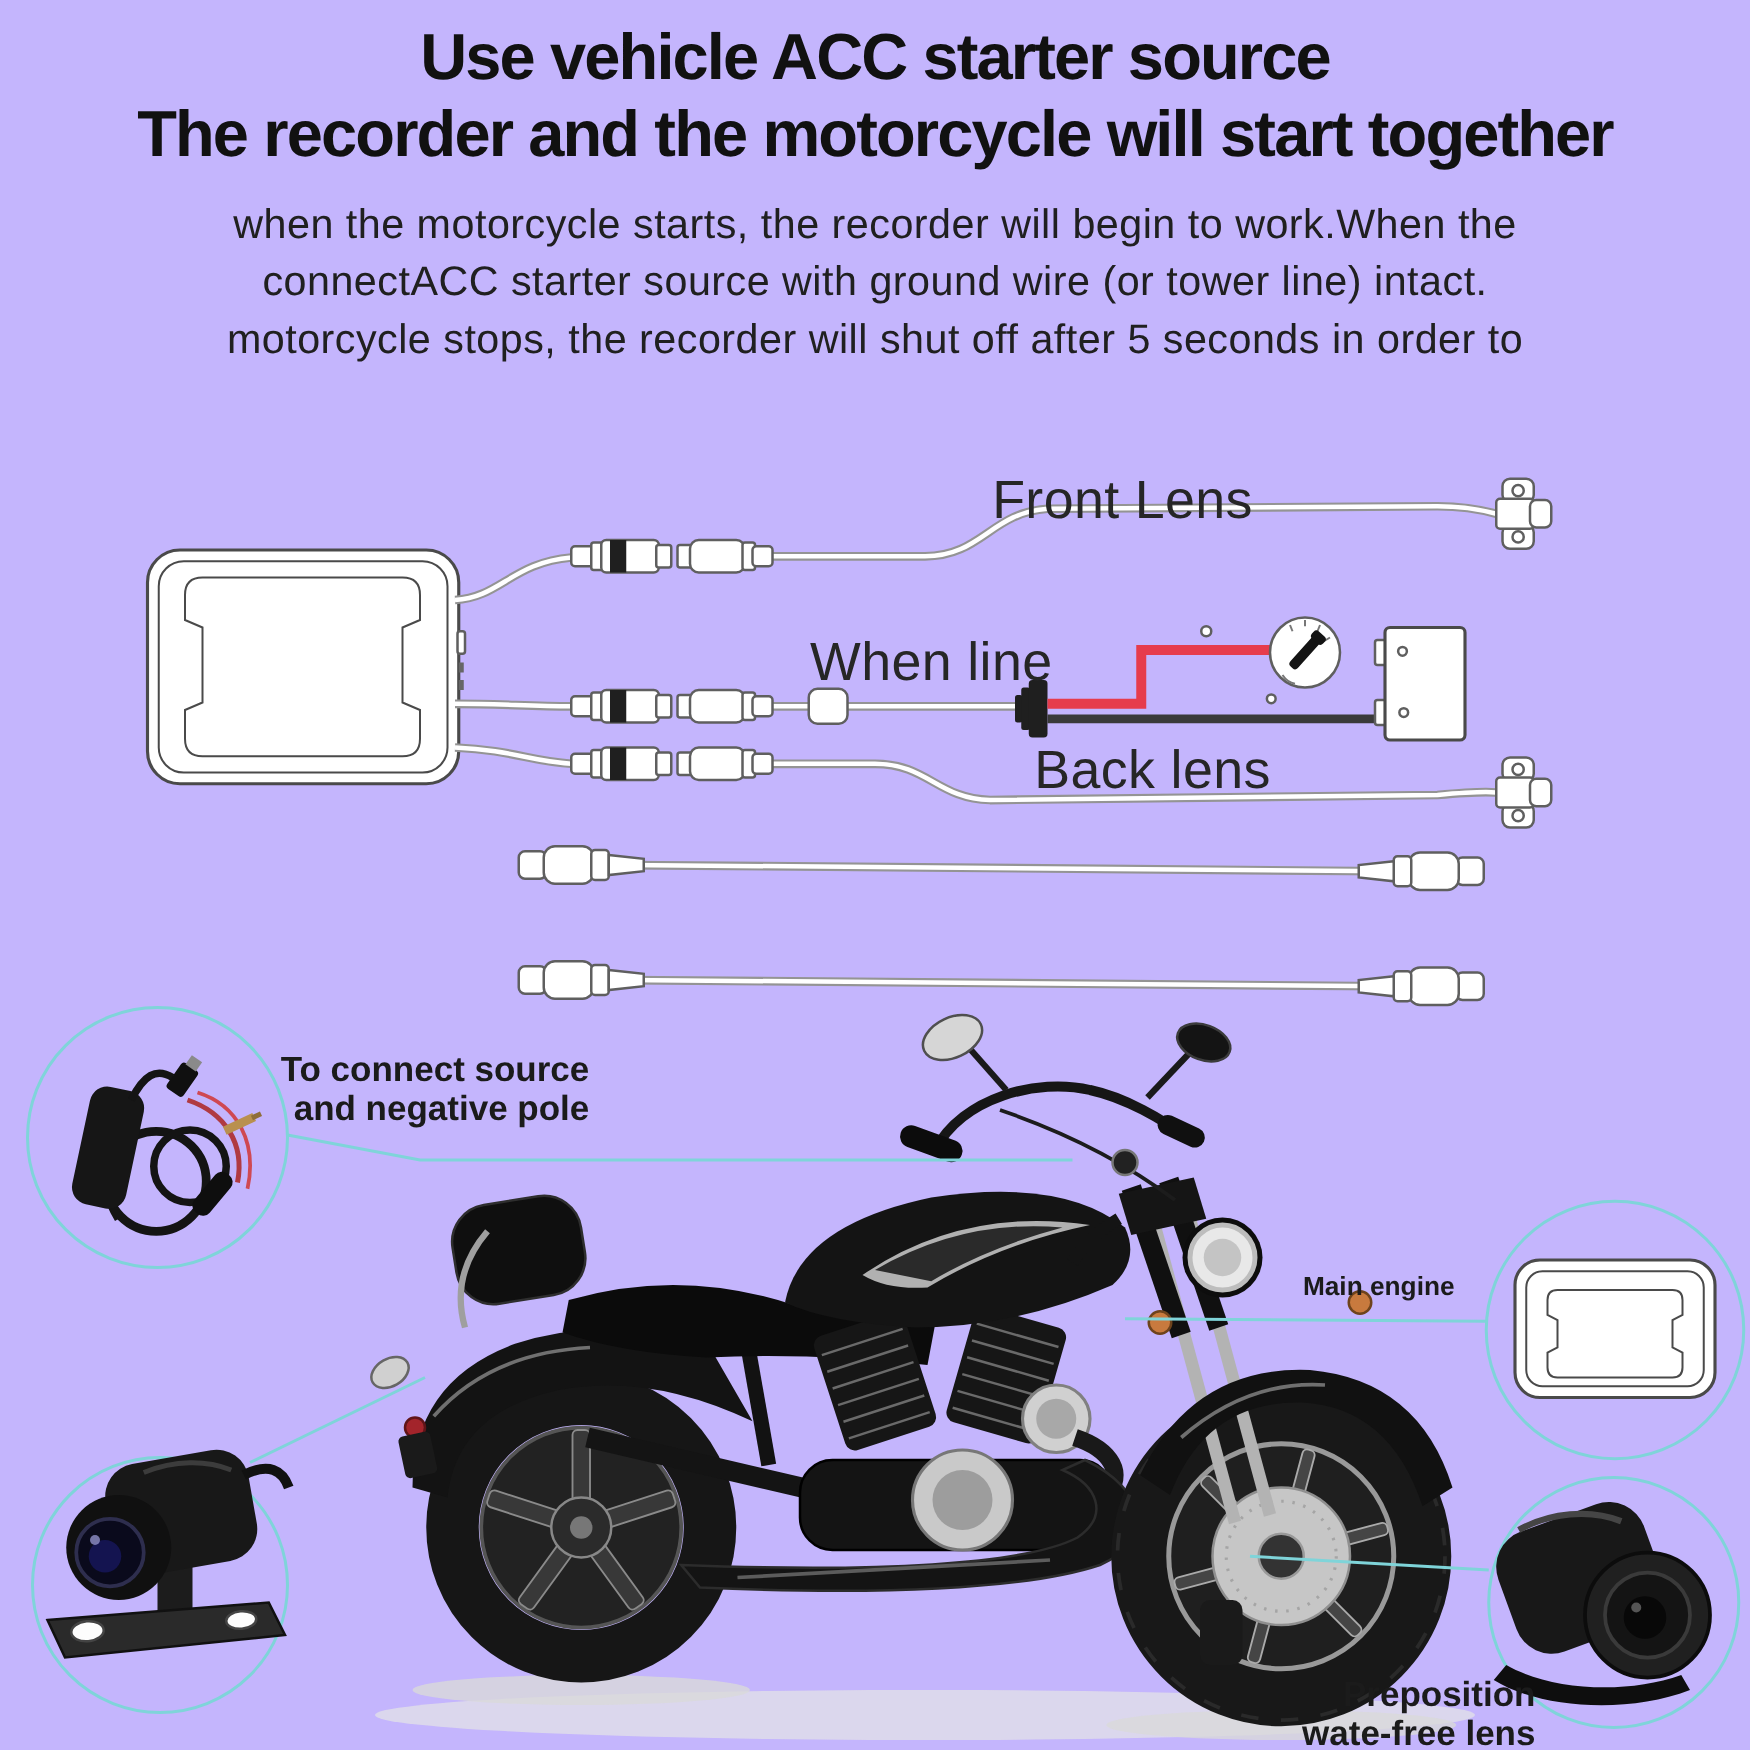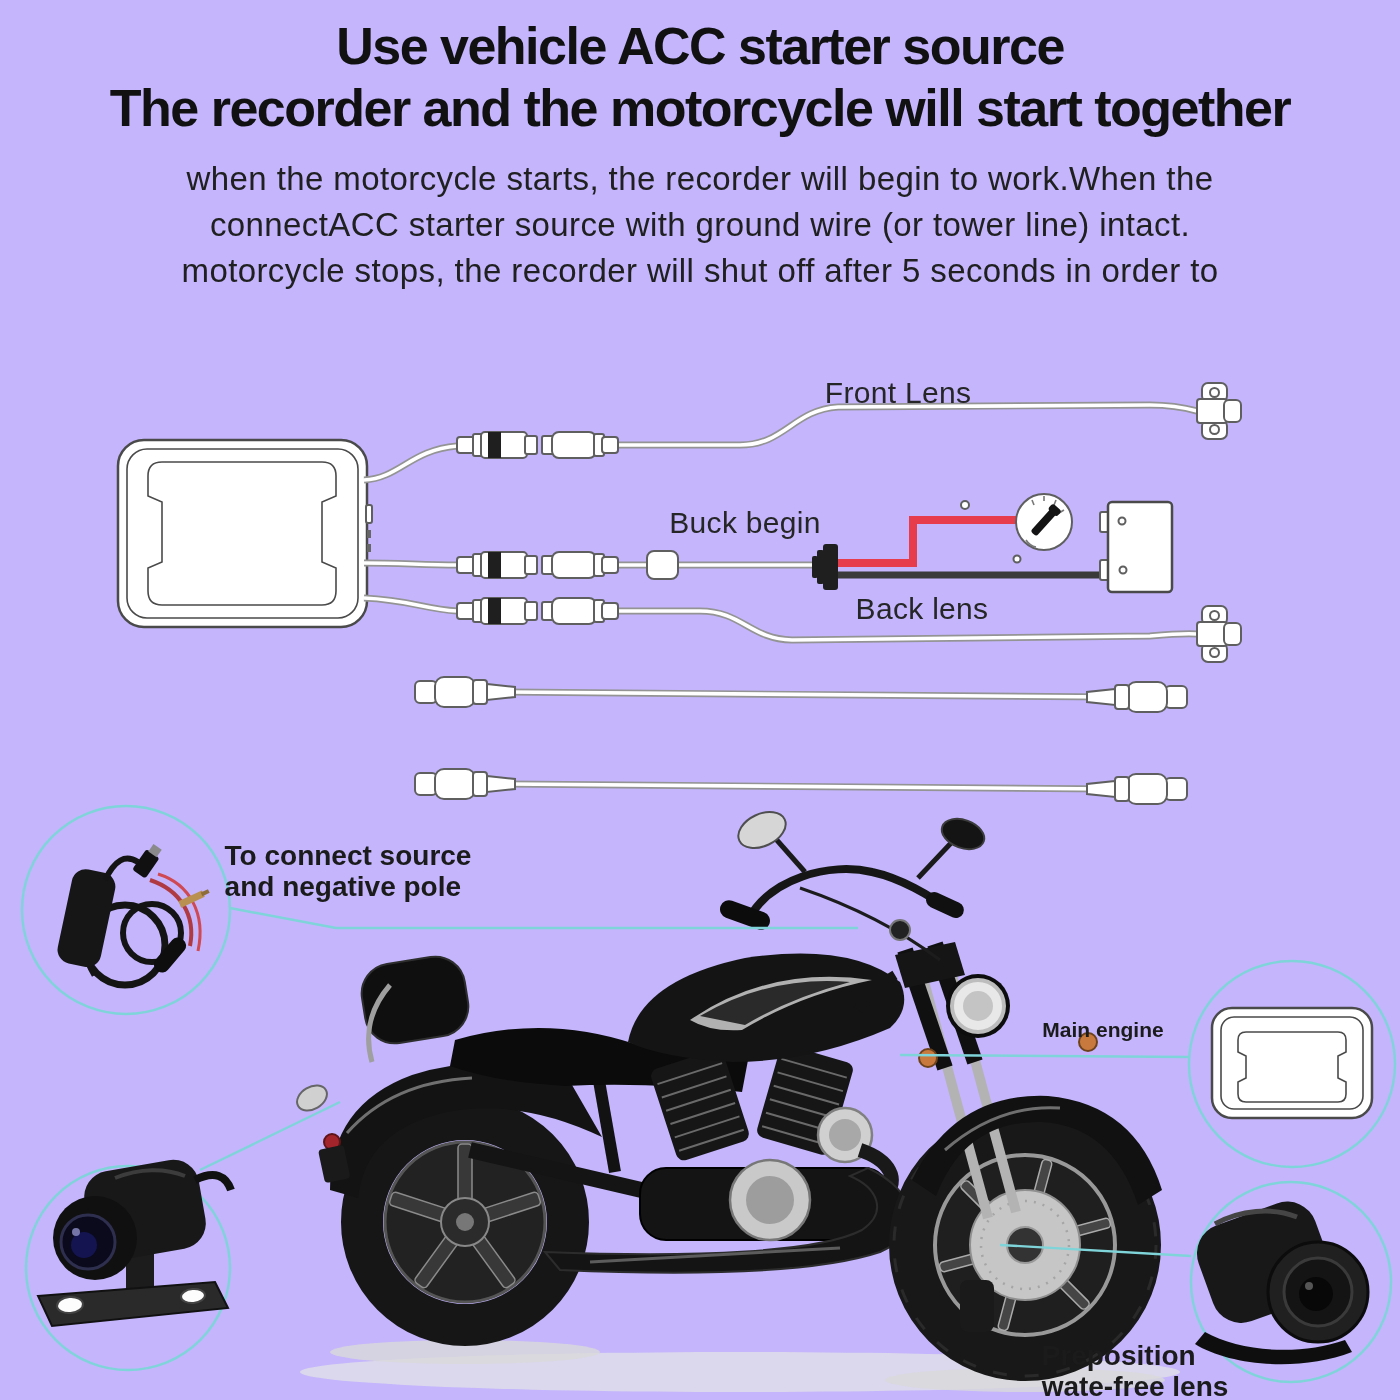--- a/index.html
+++ b/index.html
@@ -15,24 +15,24 @@
     font-weight:800;font-size:52px;letter-spacing:-1.5px;white-space:nowrap;color:#111;
   }
   .title.l1{top:16px;}
   .title.l2{top:78px;}
   .intro{
     position:absolute;top:156px;left:0;width:100%;text-align:center;
     font-size:33px;font-weight:400;letter-spacing:.4px;line-height:46px;color:#202020;
   }
   .dlabel{
     position:absolute;transform:translateX(-50%);white-space:nowrap;
-    font-size:30px;font-weight:400;color:#262626;letter-spacing:.3px;text-align:right;
+    font-size:43px;font-weight:400;color:#262626;letter-spacing:.3px;text-align:right;
   }
   .clabel{
-    position:absolute;transform:translateX(-50%);white-space:nowrap;text-align:left;
+    position:absolute;transform:translateX(-50%);white-space:nowrap;text-align:right;
     font-size:28px;font-weight:700;color:#1b1b1b;line-height:31px;
   }
   svg{position:absolute;left:0;top:0;}
   .cable-o{stroke:#949494;stroke-width:7;fill:none;}
   .cable-i{stroke:#ffffff;stroke-width:3.6;fill:none;}
   .conn{fill:#ffffff;stroke:#5f5f5f;stroke-width:2;}
   .outline{fill:#ffffff;stroke:#4a4a4a;stroke-width:2.5;}
   .outline-thin{fill:none;stroke:#4a4a4a;stroke-width:1.6;}
   .cyanline{stroke:var(--cyan);stroke-width:2.4;fill:none;}
   .redwire{stroke:var(--red);stroke-width:8;fill:none;}
@@ -373,21 +373,21 @@
         <circle cx="1318" cy="1292" r="50" fill="#202020" stroke="#0c0c0c" stroke-width="3"></circle>
         <circle cx="1318" cy="1292" r="34" fill="#141414" stroke="#3a3a3a" stroke-width="3"></circle>
         <circle cx="1316" cy="1294" r="17" fill="#080808"></circle>
         <circle cx="1309" cy="1286" r="4" fill="#555"></circle>
         <path d="M1205,1332 C1240,1352 1300,1356 1345,1340 L1352,1352 C1300,1372 1230,1366 1195,1344 Z" fill="#0e0e0e"></path>
       </g>
     </g>
   </svg>
 
   <div class="dlabel" style="left:898px;top:376px;">Front Lens</div>
-  <div class="dlabel" style="left:745px;top:506px;">Buck begin</div>
+  <div class="dlabel" style="left:745px;top:506px;">When line</div>
   <div class="dlabel" style="left:922px;top:592px;">Back lens</div>
 
   <div class="clabel" style="left:348px;top:840px;">
     <div>To connect source</div>
     <div>and negative pole</div>
   </div>
   <div class="clabel" style="left:1103px;top:1014px;font-size:21px;">Main engine</div>
   <div class="clabel" style="left:1135px;top:1340px;">
     <div>Preposition</div>
     <div>wate-free lens</div>

